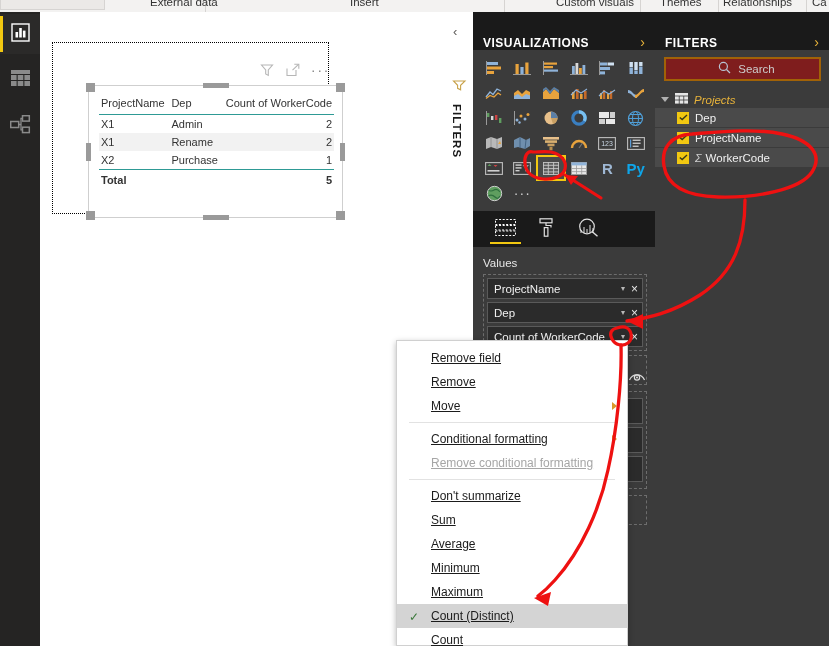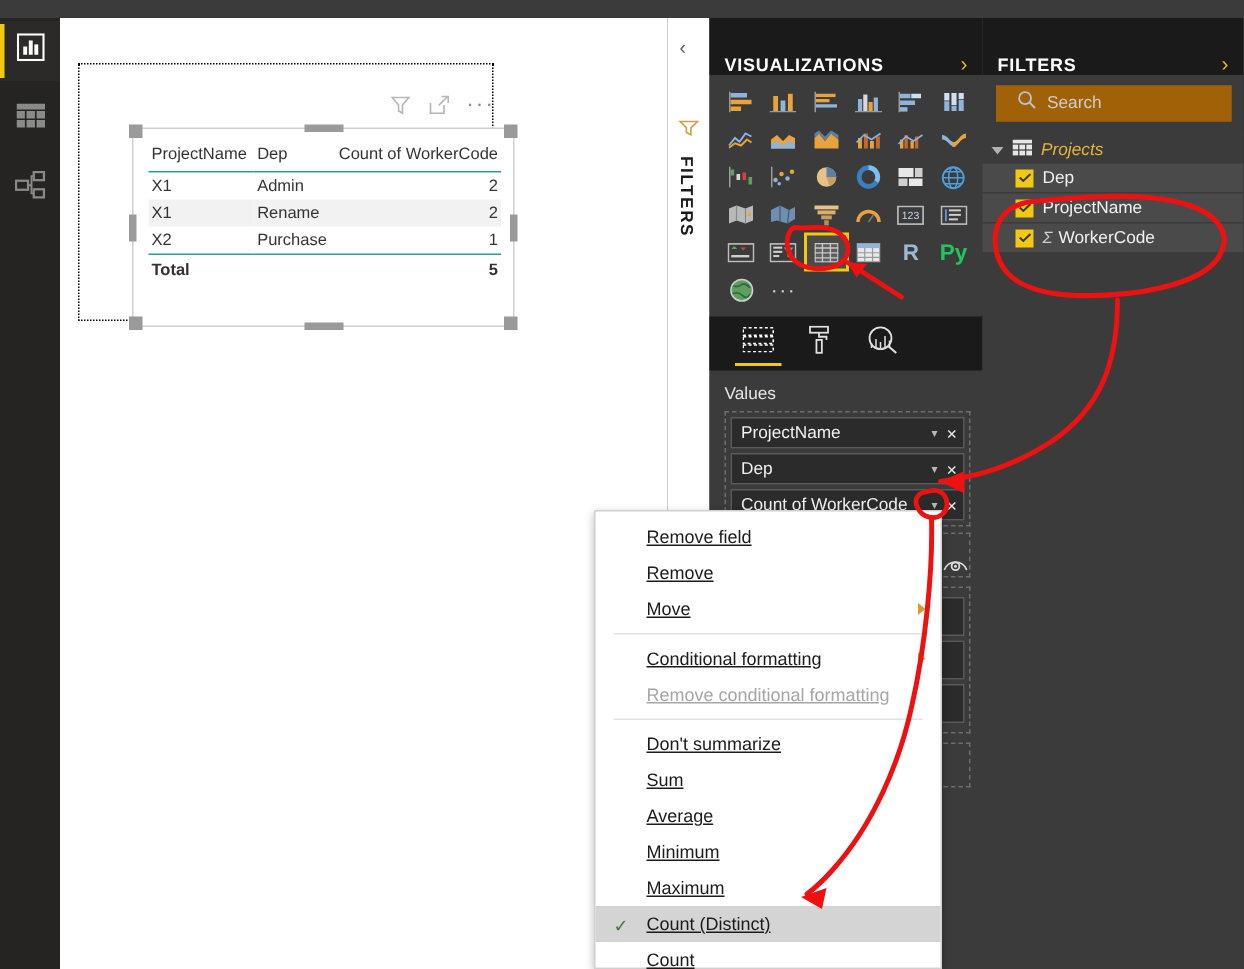--- a/index.html
+++ b/index.html
@@ -166,22 +166,22 @@
     border-top: 1px solid #9a8b70; transform: rotate(-38deg);
   }
 
   
   .fields-pane {
     position: absolute; left: 655px; top: 12px; width: 174px; height: 634px;
     background: #3b3b3b;
   }
   .search-wrap { padding: 7px 8px 6px 9px; background:#3b3b3b;}
   .search-box {
-    background: #a16207; border: 6px solid #a16207; height: 24px;
-    display: flex; align-items: center; padding-left: 8px; gap: 7px;
+    background: #7f1d1d; border: 2px solid #a16207; height: 24px;
+    display: flex; align-items: center; padding-left: 8px; gap: 7px; justify-content: center;
   }
   .search-ph { color: #cdcdcd; font-size: 11.5px; }
   .tbl-row {
     display: flex; align-items: center; gap: 6px; padding: 2px 0 2px 6px;
     color: #e8b33a; font-size: 11.5px; font-style: italic;
   }
   .tri { width:0;height:0;border-left:4px solid transparent;border-right:4px solid transparent;border-top:5px solid #b0b0b0;}
   .field-row {
     display: flex; align-items: center; gap: 6px; height: 19px;
     padding-left: 22px; background: #4a4a4a; margin-bottom: 1px;
@@ -220,20 +220,34 @@
 
   
   .anno { position: absolute; left: 0; top: 0; width: 829px; height: 646px;
           pointer-events: none; z-index: 60; }
 </style>
 </head>
 <body>
 
 <div id="root">
 
+  <div class="ribbon">
+    <div class="ribbon-box"></div>
+    <div class="ribbon-sep" style="left:205px"></div>
+    <div class="ribbon-sep" style="left:504px"></div>
+    <div class="ribbon-sep" style="left:640px"></div>
+    <div class="ribbon-sep" style="left:718px"></div>
+    <div class="ribbon-sep" style="left:806px"></div>
+    <div class="ribbon-tab" style="left:150px">External data</div>
+    <div class="ribbon-tab" style="left:350px">Insert</div>
+    <div class="ribbon-tab" style="left:556px">Custom visuals</div>
+    <div class="ribbon-tab" style="left:660px">Themes</div>
+    <div class="ribbon-tab" style="left:723px">Relationships</div>
+    <div class="ribbon-tab" style="left:812px">Ca</div>
+  </div>
 
   <div class="nav-rail">
     <div class="nav-item active" style="top:2px">
       <span>
         <svg width="19" height="19" viewBox="0 0 19 19">
           <rect x="1" y="1" width="17" height="17" fill="none" stroke="#fff" stroke-width="1.4"></rect>
           <rect x="4.5" y="9" width="2.6" height="5.5" fill="#fff"></rect>
           <rect x="8.2" y="5" width="2.6" height="9.5" fill="#fff"></rect>
           <rect x="11.9" y="7.6" width="2.6" height="6.9" fill="#fff"></rect>
         </svg>
@@ -560,21 +574,21 @@
           <svg width="16" height="13" viewBox="0 0 16 13">
             <rect x="0.4" y="0.4" width="15.2" height="12.2" fill="#e8e8e8" stroke="#9a9a9a" stroke-width="0.9"></rect>
             <rect x="0.4" y="0.4" width="15.2" height="3" fill="#8fb3d9"></rect>
             <path d="M5.5 3.4 V12.6 M10.7 3.4 V12.6 M0.4 6.5 H15.6 M0.4 9.6 H15.6" stroke="#9a9a9a" stroke-width="0.8"></path>
           </svg>
         </div>
       <div class="viz-cell">
           <span class="viz-letter" style="color:#9fb8d4">R</span>
         </div>
       <div class="viz-cell">
-          <span class="viz-letter" style="color:#22c55e">Py</span>
+          <span class="viz-letter" style="color:#0ea5e9">Py</span>
         </div>
 
       <div class="viz-cell">
           <svg width="17" height="17" viewBox="0 0 17 17">
             <circle cx="8.5" cy="8.5" r="7.2" fill="#5f9e5f"></circle>
             <path d="M2 5 q3 2 6 0 t6 2 M2 11 q4 -2 7 1 t5 -1" stroke="#2f6f3f" stroke-width="1.2" fill="none"></path>
             <circle cx="8.5" cy="8.5" r="7.2" fill="none" stroke="#cfcfcf" stroke-width="1"></circle>
           </svg>
         </div>
       <div class="viz-cell">

